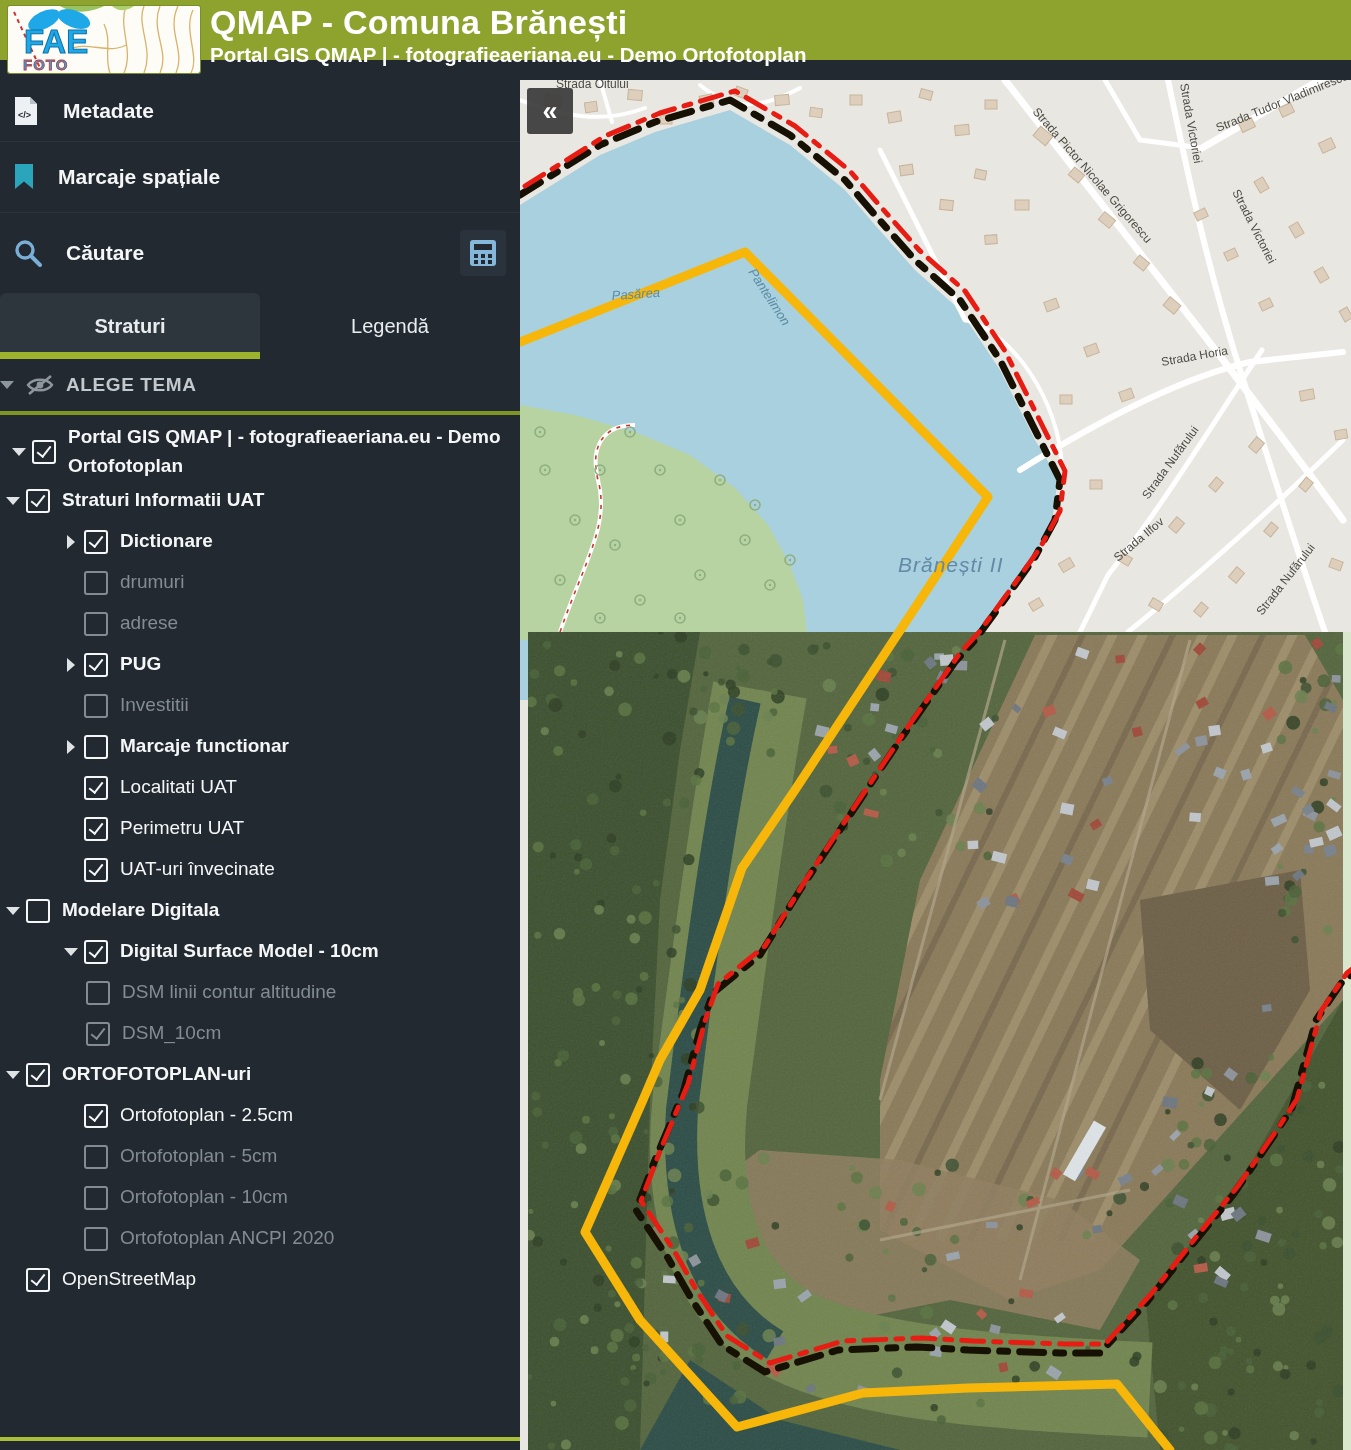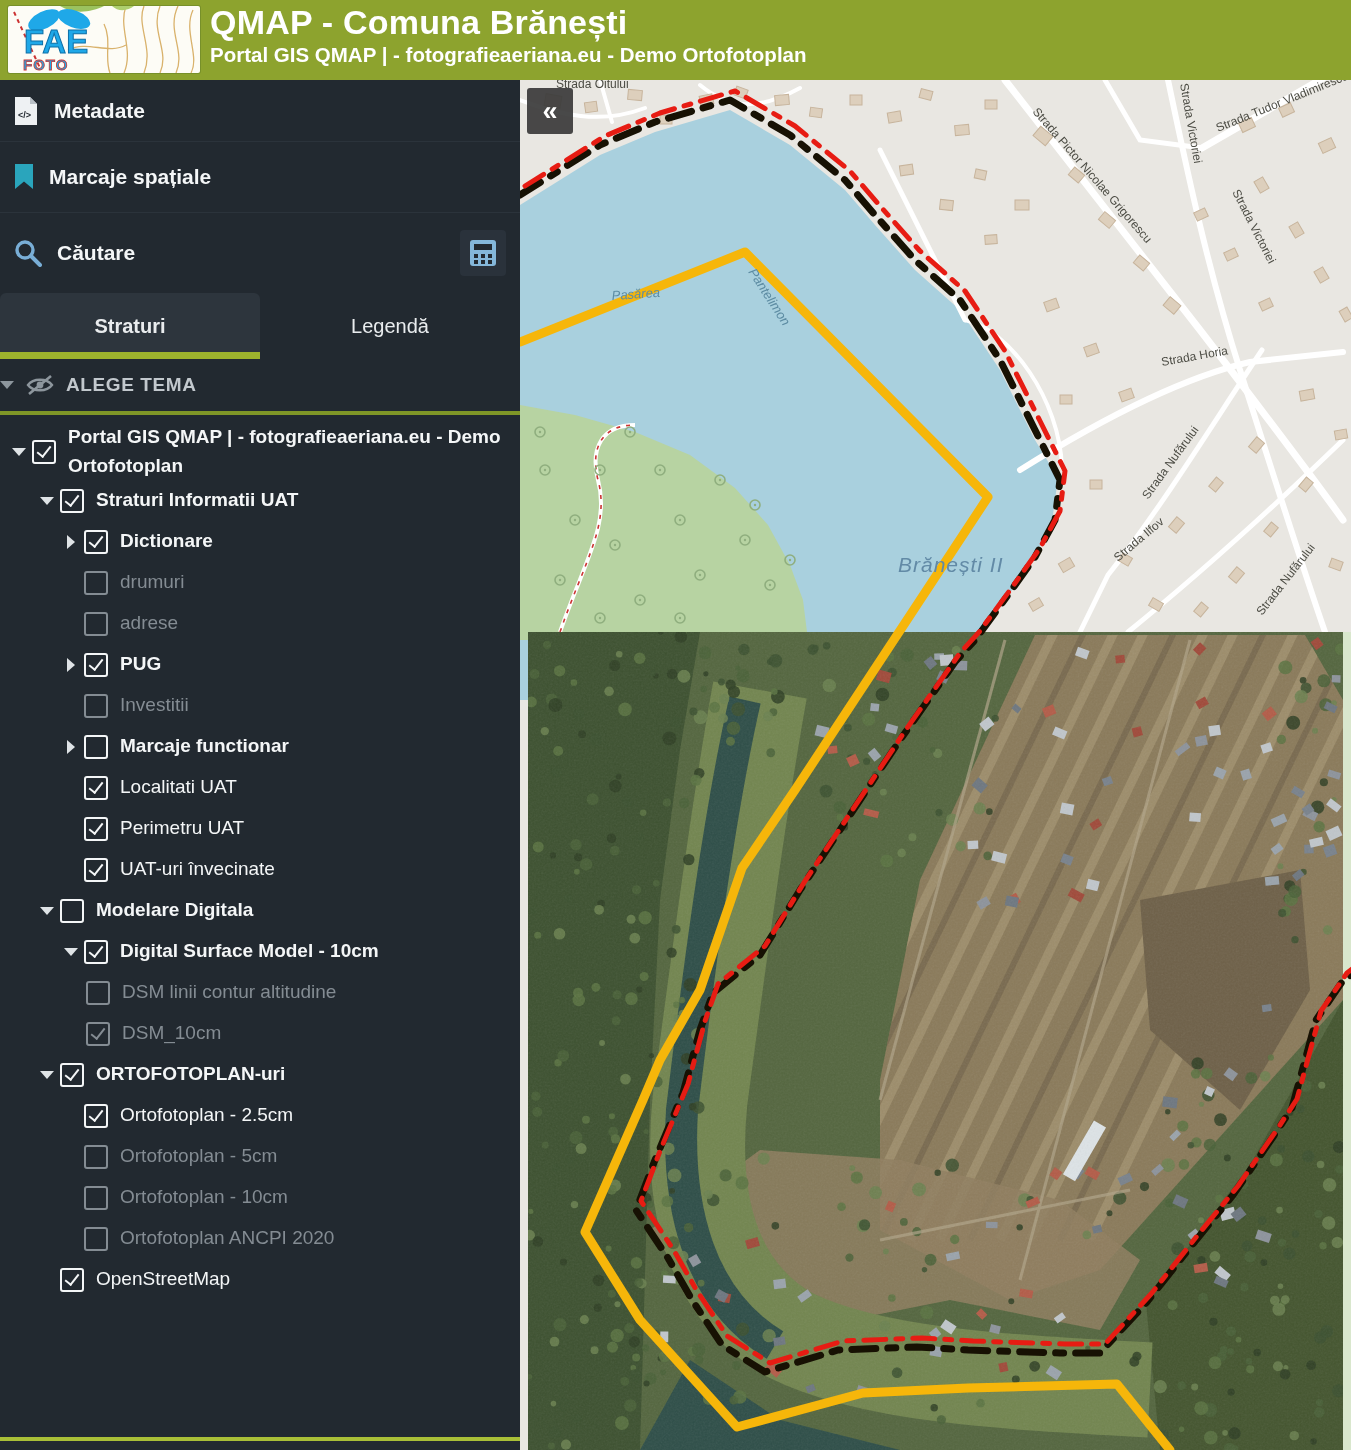--- a/index.html
+++ b/index.html
@@ -1,45 +1,45 @@
 <!DOCTYPE html>
 <html><head>
 <meta charset="utf-8">
 <style>
   html,body{margin:0;padding:0;background:#222930;}
   body{width:1351px;height:1450px;overflow:hidden;font-family:"Liberation Sans",sans-serif;position:relative;}
   .app{position:absolute;inset:0;}
 
   
-  header{position:absolute;left:0;top:0;width:1351px;height:80px;background:#8da32e;}
+  header{position:absolute;left:0;top:0;width:1351px;height:60px;background:#8da32e;}
   .logo{position:absolute;left:8px;top:6px;width:192px;height:67px;border-radius:2px;overflow:hidden;box-shadow:0 0 0 1px #77902a;}
   .titles{position:absolute;left:210px;top:4px;color:#fff;}
   .title{font-size:34px;font-weight:700;letter-spacing:.2px;line-height:36px;}
   .subtitle{font-size:20.5px;font-weight:700;line-height:30px;}
 
   
   aside{position:absolute;left:0;top:80px;width:520px;height:1370px;background:#222930;color:#f4f6f7;}
   .menu-row{display:flex;align-items:center;padding-left:14px;border-bottom:1px solid #2b333b;cursor:pointer;}
-  .menu-row .mlabel{font-size:21px;font-weight:700;margin-left:15px;}
+  .menu-row .mlabel{font-size:21px;font-weight:700;margin-left:24px;}
   .m1{height:61px;} .m2{height:70px;} .m3{height:80px;border-bottom:none;}
   .calc-btn{margin-left:auto;margin-right:14px;width:46px;height:46px;background:#2a323b;border-radius:4px;display:flex;align-items:center;justify-content:center;cursor:pointer;}
   .tabs{display:flex;height:66px;}
   .tab{flex:1;display:flex;align-items:center;justify-content:center;font-size:20px;color:#e9ecee;position:relative;cursor:pointer;}
   .tab.active{background:#2d353d;font-weight:700;border-radius:6px 6px 0 0;}
   .tab.active::after{content:"";position:absolute;left:0;right:0;bottom:0;height:7px;background:#9db32d;}
   .theme-row{height:52px;display:flex;align-items:center;gap:11px;cursor:pointer;}
   .theme-label{font-size:19px;font-weight:700;letter-spacing:.6px;color:#c2c8cd;}
   .caret-down-sm{width:0;height:0;border-left:7px solid transparent;border-right:7px solid transparent;border-top:8px solid #8d969d;}
   .green-divider{height:4px;background:#7f9627;}
   .bottom-line{position:absolute;left:0;right:0;bottom:9px;height:4px;background:#a9bf37;}
 
   
   #tree{padding-top:8px;}
   .trow{display:flex;align-items:center;min-height:41px;padding-right:8px;cursor:pointer;}
-  .trow.l1{padding-left:6px;} .trow.l2{padding-left:34px;} .trow.l3{padding-left:58px;} .trow.l4{padding-left:60px;}
+  .trow.l1{padding-left:6px;} .trow.l2{} .trow.l3{padding-left:58px;} .trow.l4{padding-left:60px;}
   .tcaret{width:26px;flex:0 0 26px;display:flex;justify-content:center;align-items:center;}
   .tcaret.down::before{content:"";border-left:7px solid transparent;border-right:7px solid transparent;border-top:8px solid #dfe3e6;}
   .tcaret.right::before{content:"";border-top:7px solid transparent;border-bottom:7px solid transparent;border-left:8px solid #dfe3e6;}
   .cb{width:20px;height:20px;border:2.5px solid;border-radius:3px;margin-right:12px;flex:0 0 20px;display:flex;align-items:center;justify-content:center;}
   .cb.on::after{content:"";width:6px;height:12px;border-right:2.5px solid;border-bottom:2.5px solid;transform:rotate(38deg);margin-top:-4px;}
   .tlabel{font-size:19px;line-height:1.5;}
   .trow.bold .tlabel{font-weight:700;}
   .trow.white{color:#f4f6f7;} .trow.gray{color:#848c93;}
 
   

